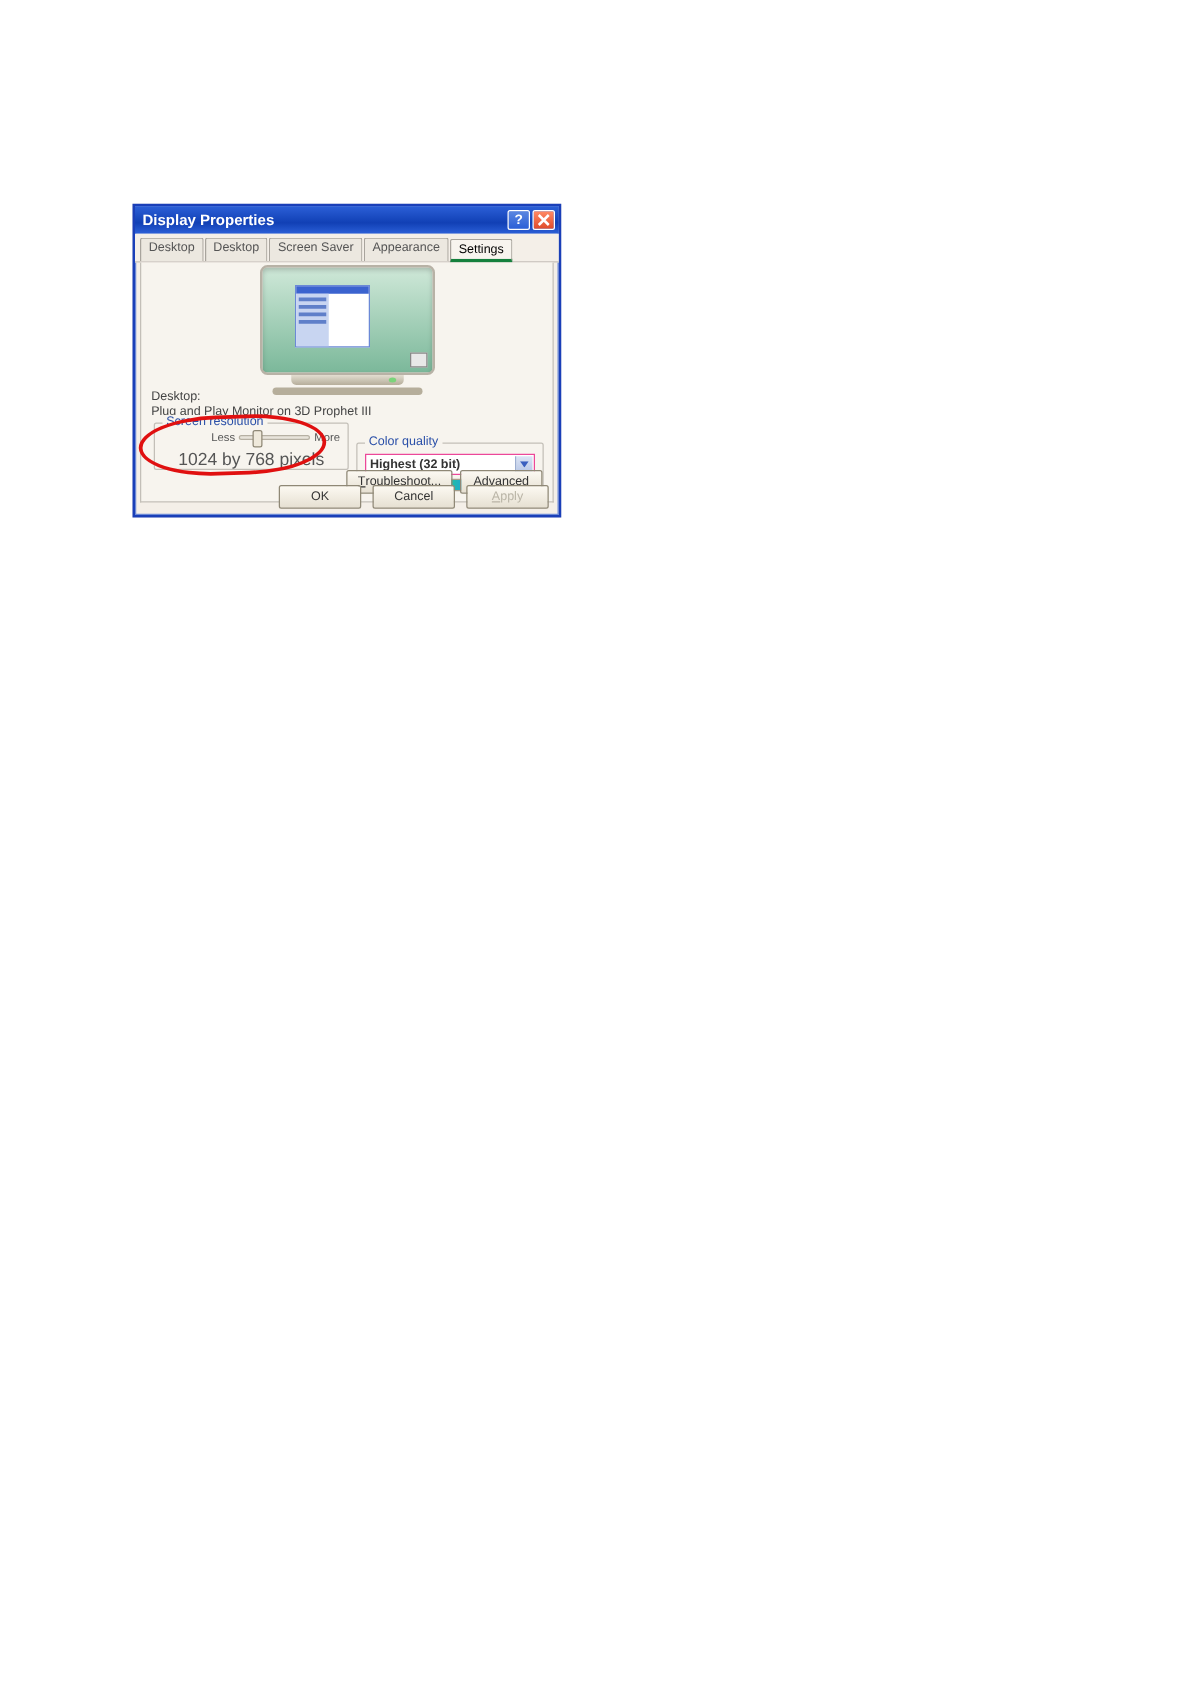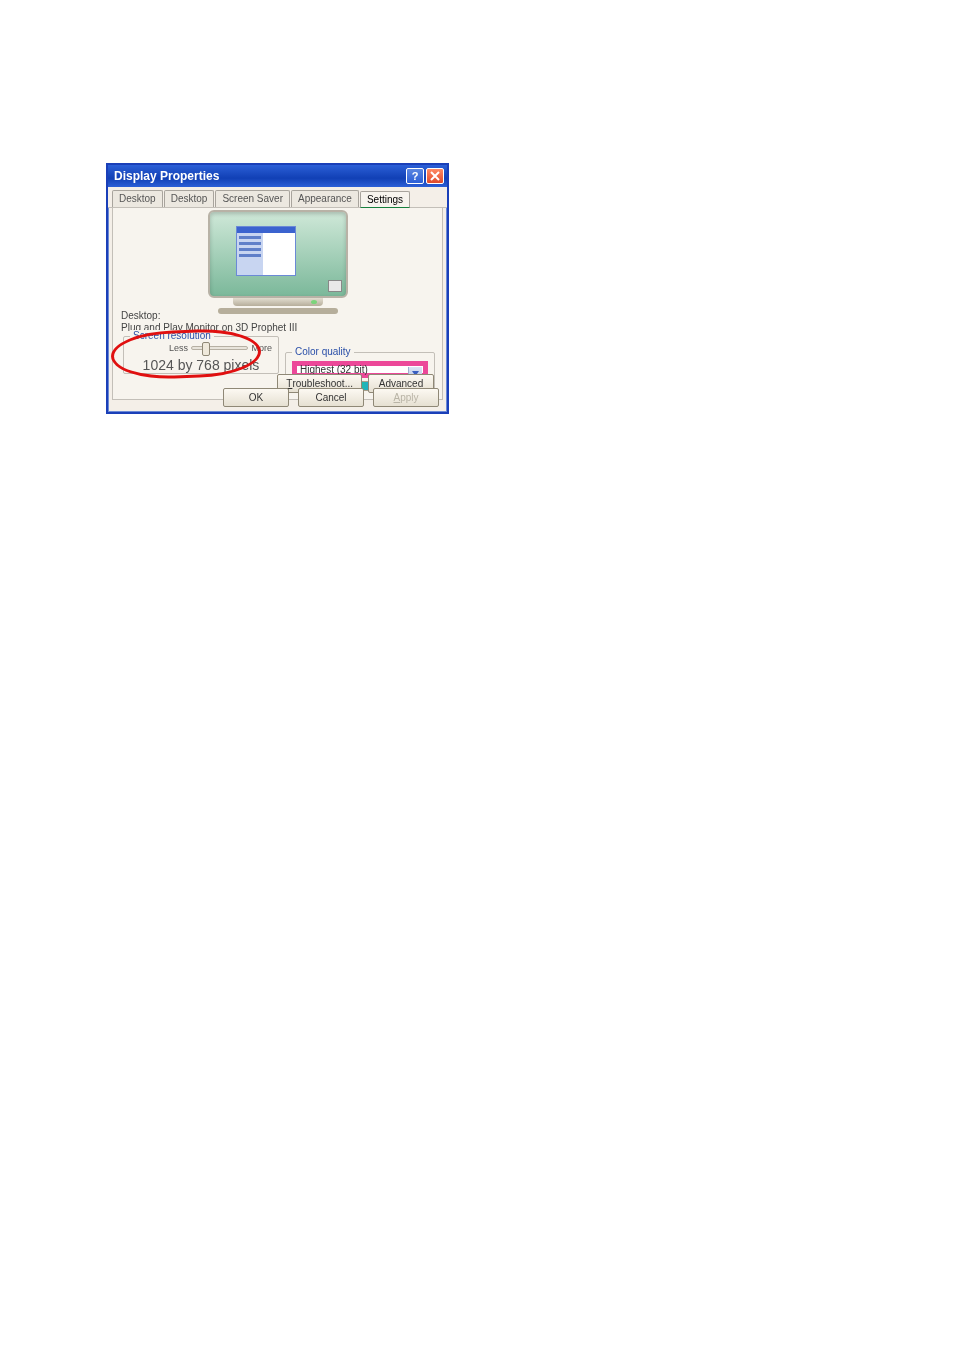--- a/index.html
+++ b/index.html
@@ -57,21 +57,21 @@
     border-bottom: none;
     background: #ece8e0;
     margin-right: 1px;
     border-top-left-radius: 2px;
     border-top-right-radius: 2px;
     position: relative;
     color: #555;
   }
   .tab.active {
     background: #f7f4ee;
-    border-bottom: 1px solid #15803d;
+    border-bottom: 3px solid #15803d;
     color: #000;
     top: 1px;
   }
   .tab-body {
     background: #f7f4ee;
     border: 1px solid #c3bfb8;
     border-top: none;
     margin: 0 4px 4px 4px;
     padding: 6px 8px 6px 8px;
     height: 192px;
@@ -193,26 +193,26 @@
     left: -2px; top: 122px;
     width: 150px; height: 48px;
     border: 3px solid #e01010;
     border-radius: 50%/60%;
     pointer-events: none;
     transform: rotate(-2deg);
   }
   .cq-select {
     width: 100%;
     height: 17px;
-    border: 5px solid #ec4899;
+    border: 1px solid #ec4899;
     background: #fff;
     font-size: 10px;
     padding: 0 14px 0 3px;
     position: relative;
-    display:flex; align-items:center;
+    display:flex; align-items:center;font-weight:bold;
   }
   .cq-select .arrow {
     position:absolute; right:1px; top:1px;
     width:14px; height:13px;
     background: linear-gradient(180deg,#dce4f5,#b8c7e6);
     border-left:1px solid #9daed0;
     display:flex;align-items:center;justify-content:center;
   }
   .cq-select .arrow svg{width:7px;height:5px;}
   .color-bar {

